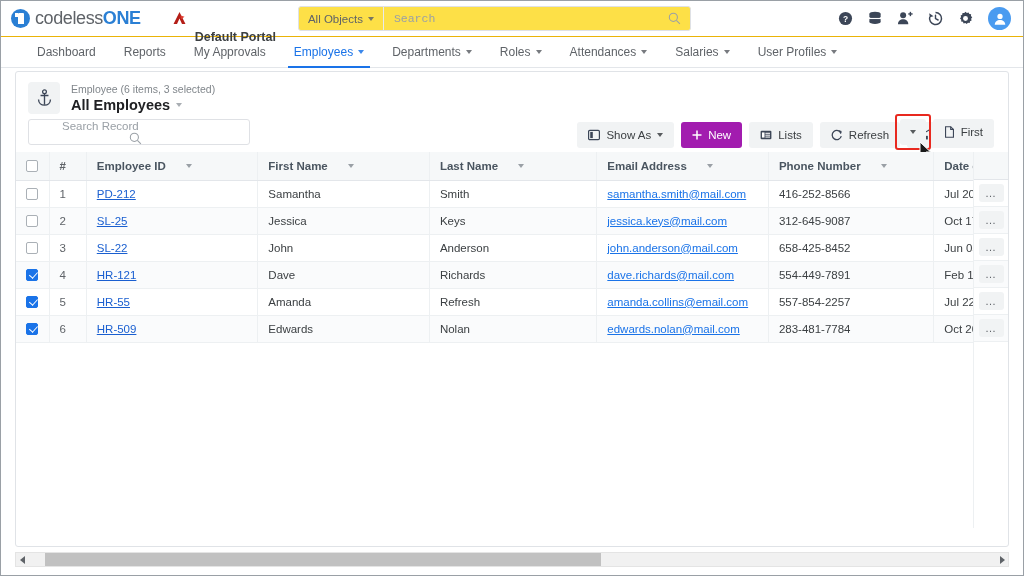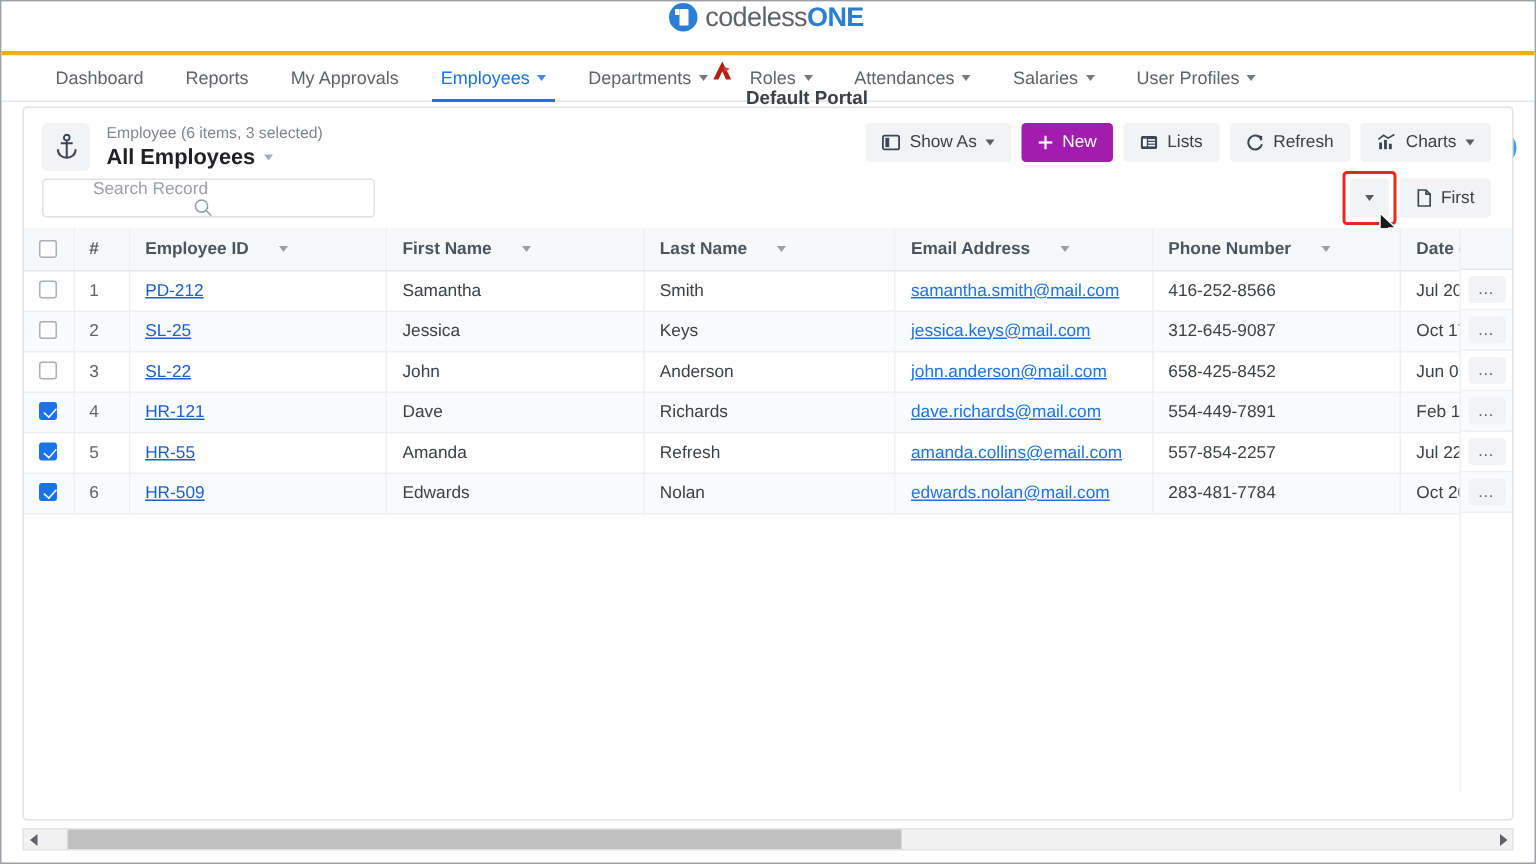--- a/index.html
+++ b/index.html
@@ -16,23 +16,22 @@
     border: 1px solid #9aa0a6;
     overflow: hidden;
   }
 
   
   .topbar {
     height: 36px;
     display: flex;
     align-items: center;
     background: #ffffff;
-    border-bottom: 3px solid #eab308;
+    border-bottom: 1px solid #eab308;
     padding: 0 12px 0 10px;
-    flex-direction: column;
   }
   .brand { display: flex; align-items: center; gap: 5px; }
   .brand-mark {
     width: 19px; height: 19px; border-radius: 50%;
     background: #2a7fd4;
     display: flex; align-items: center; justify-content: center;
     flex: 0 0 auto;
   }
   .brand-mark .flag {
     width: 6px; height: 11px; background: #ffffff;
@@ -64,21 +63,21 @@
   .objsel {
     display: flex; align-items: center; gap: 5px;
     padding: 0 9px; height: 100%;
     border-right: 1px solid #e8eaed;
     font-size: 11.5px; color: #5f6368; white-space: nowrap;
   }
   .searchwrap input {
     border: 0; outline: 0; flex: 1;
     font-size: 11.5px; color: #3c4043;
     padding: 0 10px; height: 100%;
-    font-family: Liberation Sans, sans-serif;
+    font-family: Liberation Mono, monospace;
     background: transparent;
   }
   .searchwrap input::placeholder { color: #9aa0a6; }
   .search-ico { padding-right: 9px; display: flex; }
 
   .topicons { margin-left: auto; display: flex; align-items: center; gap: 15px; }
   .topicons .ic { display: flex; align-items: center; justify-content: center; cursor: pointer; }
   .avatar {
     width: 23px; height: 23px; border-radius: 50%;
     background: #4a9bf0;
@@ -124,21 +123,21 @@
     width: 32px; height: 32px; border-radius: 4px;
     background: #f1f3f4;
     display: flex; align-items: center; justify-content: center;
     flex: 0 0 auto;
   }
   .titles { margin-left: 11px; padding-top: 1px; }
   .sub { font-size: 10.5px; color: #80868b; line-height: 13px; }
   .maintitle-row { display: flex; align-items: center; gap: 6px; margin-top: 1px; }
   .maintitle { font-size: 14.5px; color: #202124; font-weight: 700; }
 
-  .head-actions { margin-left: auto; display: flex; align-items: flex-end; gap: 7px; }
+  .head-actions { margin-left: auto; display: flex; align-items: flex-end; gap: 7px; margin-top: 40px; }
   .btn {
     display: inline-flex; align-items: center; gap: 6px;
     height: 26px; padding: 0 11px;
     border: 0; border-radius: 3px;
     background: #f1f3f4; color: #3c4043;
     font-size: 11.5px; font-family: "Liberation Sans", sans-serif;
     cursor: pointer; white-space: nowrap;
   }
   .btn.primary { background: #a21caf; color: #ffffff; }
   .caret { width: 0; height: 0; border-left: 3.5px solid transparent; border-right: 3.5px solid transparent; border-top: 4px solid currentColor; display: inline-block; opacity: .85; }

